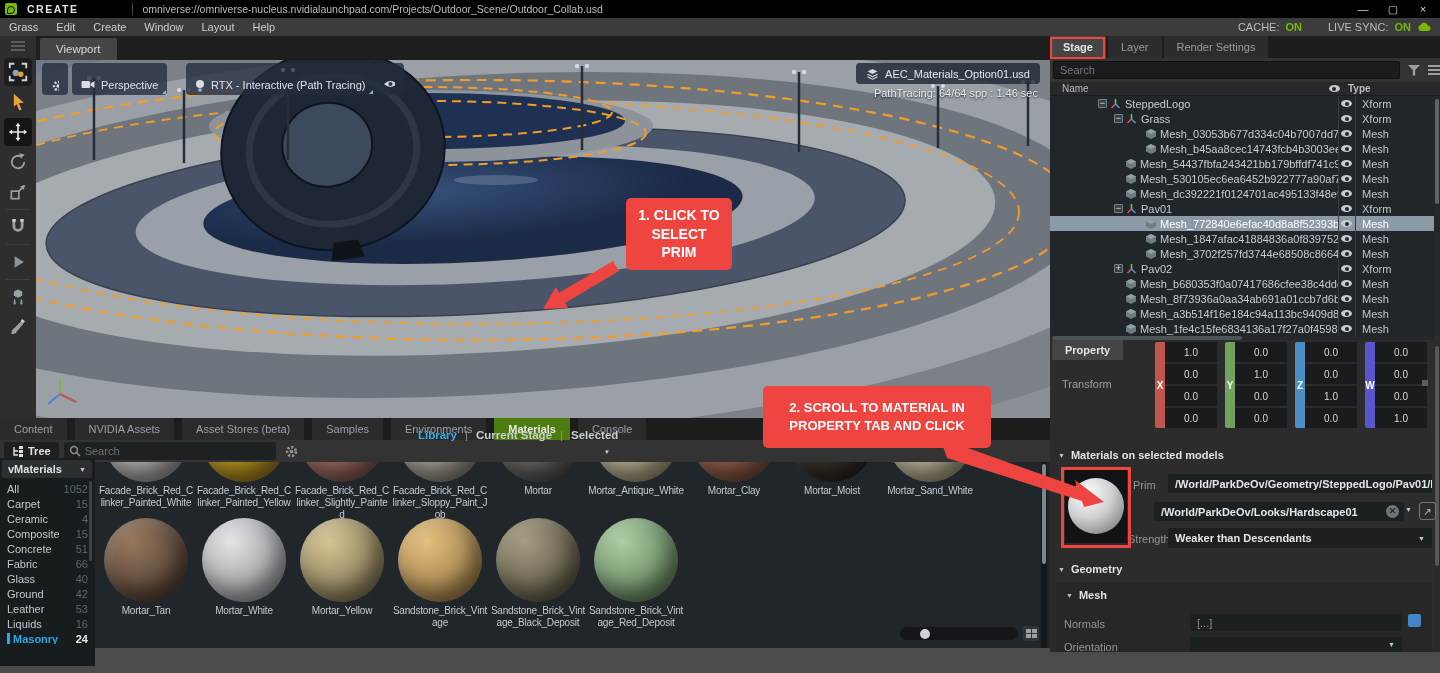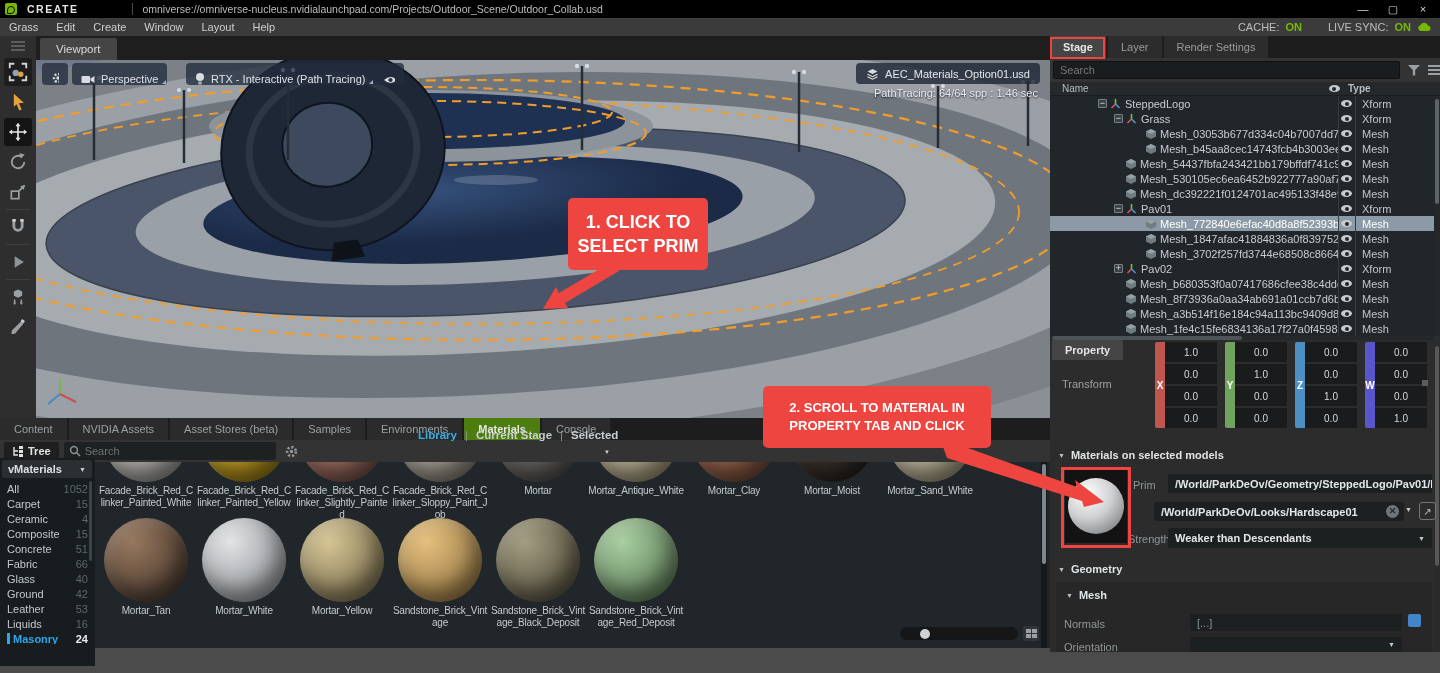--- a/index.html
+++ b/index.html
@@ -29,21 +29,21 @@
   .tool{width:28px;height:28px;margin:1px 0;display:flex;align-items:center;justify-content:center;border-radius:3px}
   .tool.active{background:#141414}
   .tool.boxed{background:#1d1d1d}
   .lt-sep{width:24px;height:1px;background:#3e3e3e;margin:2px 0}
 
   
   #viewport{position:absolute;left:36px;top:36px;width:1014px;height:382px;background:#1e1e1e}
   #vp-tabbar{position:absolute;left:0;top:0;width:100%;height:24px;background:#1e1e1e}
   #vp-tab{position:absolute;left:4px;top:2px;height:22px;padding:0 16px;background:#454545;color:#d9d9d9;font-size:11.5px;display:flex;align-items:center;border-radius:2px 2px 0 0}
   #vp-scene{position:absolute;left:0;top:24px;width:1014px;height:358px;overflow:hidden;background:#6f7789}
-  .vp-pill{position:absolute;height:22px;background:rgba(35,45,62,.78);border-radius:4px;color:#dde2e8;font-size:11px;display:flex;align-items:flex-end;gap:6px;padding:0 9px;z-index:3}
+  .vp-pill{position:absolute;height:22px;background:rgba(35,45,62,.78);border-radius:4px;color:#dde2e8;font-size:11px;display:flex;align-items:flex-start;gap:6px;padding:16px 9px;z-index:3}
   .vp-pill .crn{position:absolute;right:1px;bottom:1px;width:0;height:0;border-left:4px solid transparent;border-bottom:4px solid #9db0c8}
   #vp-badge{position:absolute;right:10px;top:3px;height:21px;background:rgba(30,38,52,.8);border-radius:4px;color:#e3e7ec;font-size:11px;display:flex;align-items:center;gap:6px;padding:0 10px;z-index:3}
   #vp-stats{position:absolute;right:12px;top:27px;color:#e8ebf0;font-size:11px;text-shadow:0 1px 2px rgba(0,0,0,.8);z-index:3}
 
   
   #right-panel{position:absolute;left:1050px;top:36px;width:390px;height:616px;background:#2c2c2c;overflow:hidden;z-index:4}
   #rp-tabs{position:absolute;left:0;top:0;width:100%;height:22px;background:#1d1d1d;display:flex}
   .rp-tab{height:22px;padding:0 13px;display:flex;align-items:center;background:#2c2c2c;color:#9b9b9b;margin-right:2px;font-size:11px}
   .rp-tab.active{background:#454545;color:#e6e6e6;font-weight:bold}
   #rp-search-row{position:absolute;left:0;top:22px;width:100%;height:24px;background:#333;display:flex;align-items:center}
@@ -93,21 +93,21 @@
   .pfield{position:absolute;background:#1d2021;border-radius:2px;color:#e3e6e8;font-weight:bold;font-size:11px;display:flex;align-items:center;padding:0 7px;white-space:nowrap;overflow:hidden}
   .pfield .car{margin-left:auto;font-size:7px;color:#c3c9cc;flex:none}
   .clear-ic{position:absolute;width:13px;height:13px;border-radius:50%;background:#6f767a;color:#23282b;font-size:9px;line-height:13px;text-align:center;font-weight:bold}
   .share-btn{position:absolute;width:17px;height:18px;border:1px solid #70777b;border-radius:3px;color:#c7cdd0;font-size:10px;display:flex;align-items:center;justify-content:center}
   #geo-box{position:absolute;left:6px;top:546px;width:376px;height:70px;background:#272727;border-radius:3px}
   #normals-check{position:absolute;left:358px;top:578px;width:13px;height:13px;background:#4285c8;border-radius:2px}
 
   
   #bottom-panel{position:absolute;left:0;top:418px;width:1050px;height:230px;background:#20262a;z-index:4}
   #bp-tabs{position:absolute;left:0;top:0;width:100%;height:22px;background:#1d1d1d;display:flex}
-  .btab{height:22px;padding:0 14px;display:flex;align-items:center;background:#2b2b2b;color:#9aa0a3;margin-right:2px;font-size:11px}
+  .btab{height:22px;padding:0 14px;display:flex;align-items:center;background:#2b2b2b;color:#9aa0a3;margin-right:8px;font-size:11px}
   .btab.active{background:#4d7c0f;color:#e8e8e8;font-weight:bold}
   #bp-toolbar{position:absolute;left:0;top:22px;width:100%;height:22px;background:#333;display:flex;align-items:center}
   #tree-btn{margin-left:4px;height:18px;background:#1f1f1f;border-radius:2px;display:flex;align-items:center;gap:4px;padding:0 8px;color:#dfe3e5;font-weight:bold}
   #mat-search-wrap{margin-left:5px;width:212px;height:18px;background:#1d2122;border-radius:2px;display:flex;align-items:center;padding:0 5px;gap:4px}
   #mat-search{background:transparent;border:none;outline:none;color:#ccc;font-size:11px;width:170px;font-family:"Liberation Sans",sans-serif}
   #mat-search::placeholder{color:#6a7276}
   #mat-gear{margin-left:8px}
   #mat-sources{position:absolute;left:418px;top:11px;display:flex;align-items:center}
   .src{color:#c9ced1;font-size:11.5px;font-weight:bold}
   .src.active{color:#35aee8}
@@ -138,21 +138,21 @@
   .mlabel{margin-top:3px;width:96px;font-size:10px;line-height:12px;color:#c4cacd;text-align:center;word-break:break-all;letter-spacing:-0.2px}
   #grid-vscroll{position:absolute;left:1041px;top:44px;width:6px;height:186px;background:#14181a}
   #grid-vscroll .thumb{position:absolute;left:1px;top:2px;width:4px;height:100px;background:#7e878c;border-radius:2px}
   #size-slider{position:absolute;left:805px;top:165px;width:118px;height:13px;background:#141617;border-radius:7px}
   #size-knob{position:absolute;left:20px;top:1.5px;width:10px;height:10px;border-radius:50%;background:#cfd3d6}
   #grid-view-btn{position:absolute;left:928px;top:164px;width:16px;height:15px;background:#2e3438;border-radius:2px;display:grid;grid-template-columns:5px 5px;gap:1px;justify-content:center;align-content:center}
   #grid-view-btn span{width:5px;height:4px;background:#9aa0a4}
 
   
   .ann-box{position:absolute;border-radius:5px;color:#fff;font-weight:bold;display:flex;align-items:center;justify-content:center;text-align:center;z-index:60;padding:4px 8px;line-height:1.35}
-  #ann-box1{left:568px;top:198px;width:140px;height:72px;font-size:18px}
+  #ann-box1{left:626px;top:198px;width:106px;height:72px;font-size:14px}
   #ann-box2{left:763px;top:386px;width:228px;height:62px;font-size:13px}
   .ann-outline{position:absolute;z-index:60;border-style:solid;background:transparent !important}
   #ann-stage{left:1050px;top:37px;width:55px;height:22px;border-width:2px}
   #ann-sphere{left:1061px;top:467px;width:70px;height:81px;border-width:3px}
   #ann-arrows{position:absolute;left:0;top:0;z-index:59;pointer-events:none}
 </style>
 </head>
 <body>
 
 <div id="titlebar">

